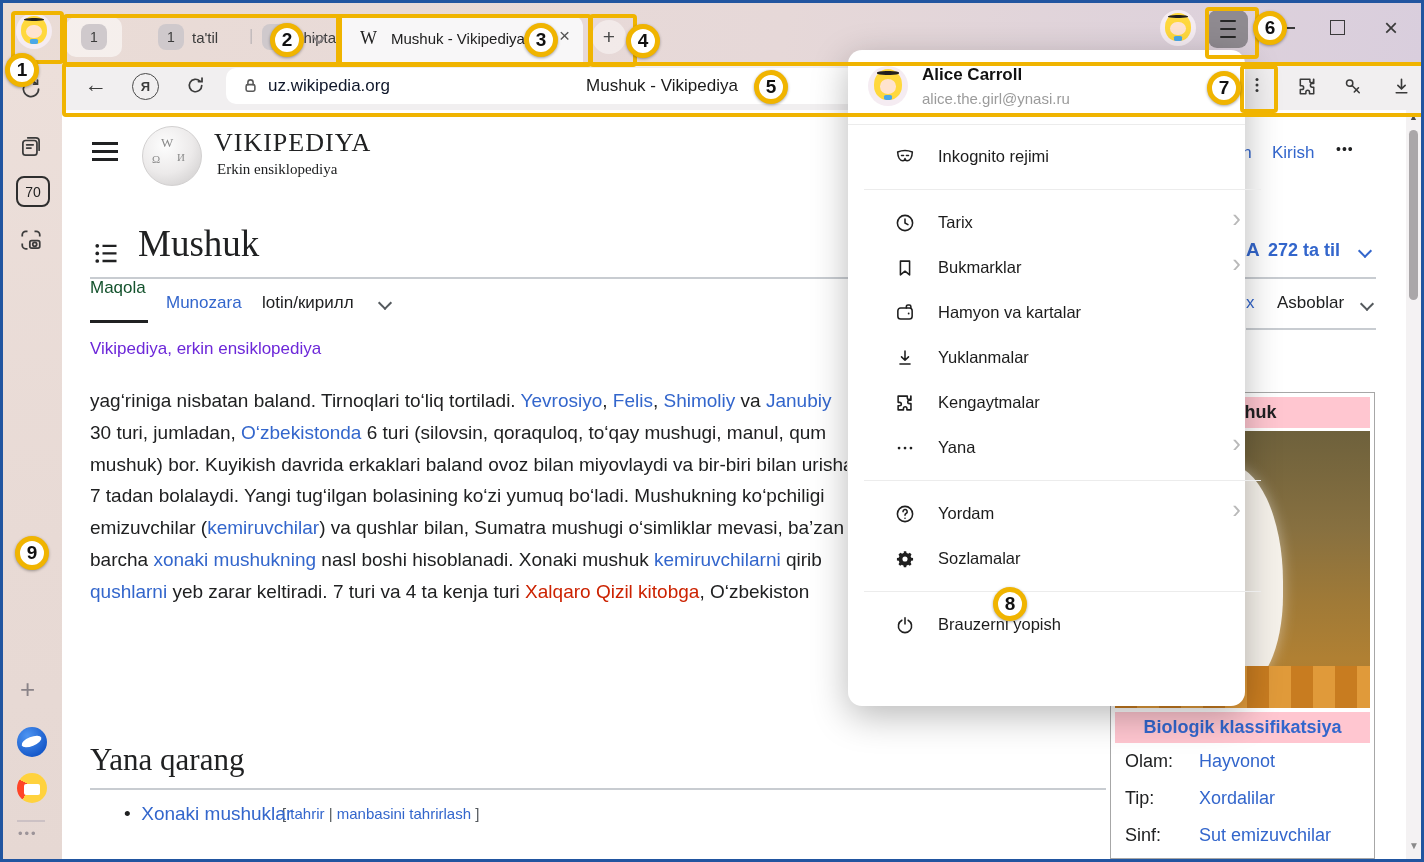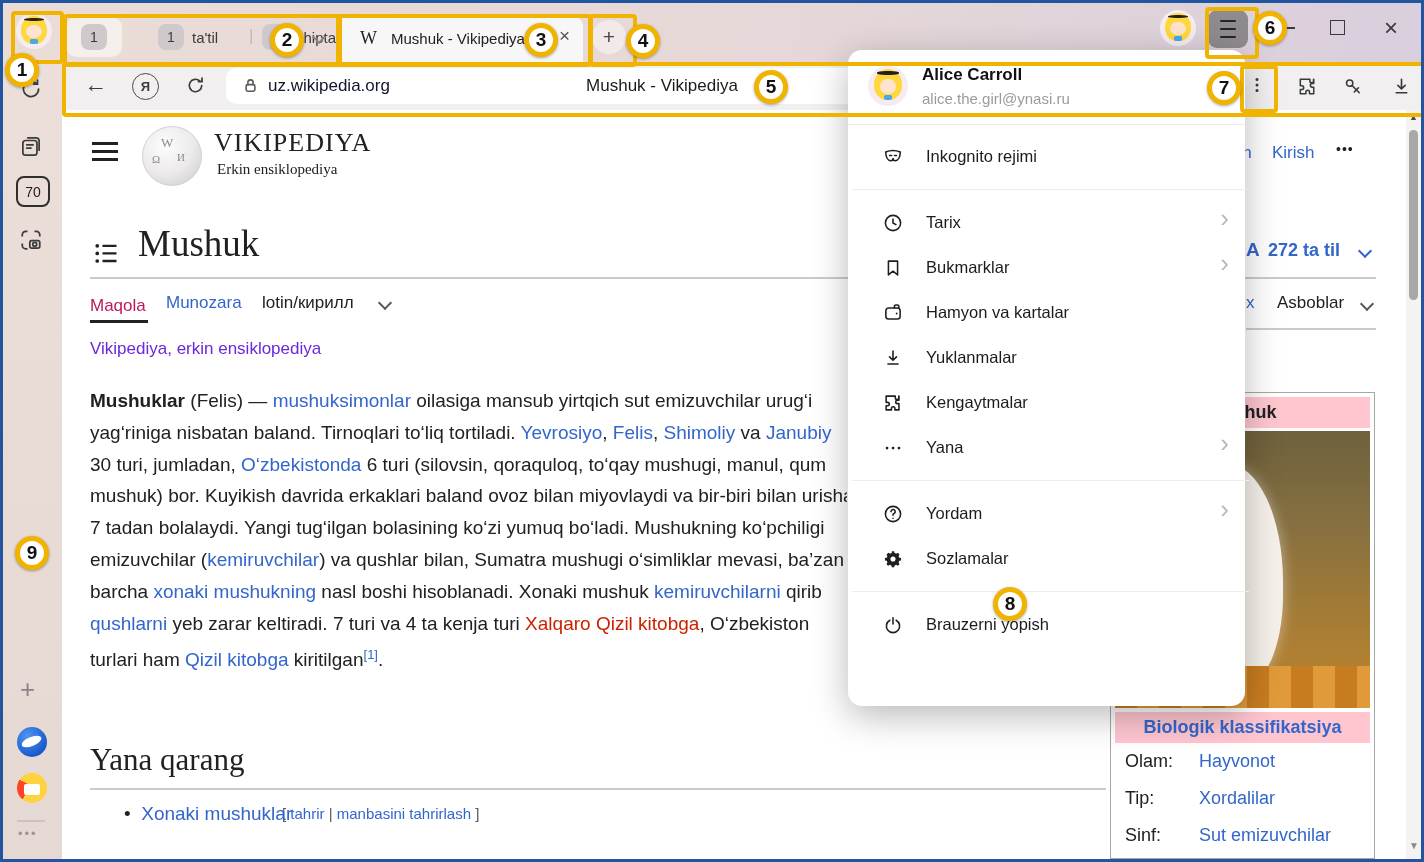--- a/index.html
+++ b/index.html
@@ -51,21 +51,21 @@
   .basket{position:absolute;left:0;bottom:0;width:100%;height:42px;
     background:repeating-linear-gradient(90deg,#c87c20 0 22px,#e09a3a 22px 44px);}
   .tax-row{display:flex;height:37px;align-items:center;font-size:18px;}
   .tax-row .lb{width:74px;margin-left:10px;color:#202122;}
   
   .dropdown{position:absolute;left:848px;top:50px;width:397px;height:656px;background:#fff;
     border-radius:14px;box-shadow:0 10px 36px rgba(0,0,0,.28);z-index:30;}
   .prof-name{position:absolute;left:74px;top:15px;font-size:17px;font-weight:bold;color:#111;}
   .prof-mail{position:absolute;left:74px;top:40px;font-size:15px;color:#9b9b9b;}
   .prof-div{position:absolute;left:0;top:74px;width:100%;height:1px;background:#ececec;}
-  .menu{position:absolute;left:4px;top:84px;width:100%;text-align:center;}
+  .menu{position:absolute;left:16px;top:84px;width:100%;text-align:center;}
   .mi{height:45px;display:flex;align-items:center;position:relative;}
   .mi-ic{width:22px;height:22px;margin-left:30px;display:inline-flex;}
   .mi-lb{margin-left:22px;font-size:16.5px;color:#1c1c1c;}
   .mi-ch{position:absolute;right:20px;font-size:26px;color:#b9b9b9;line-height:20px;top:8px;}
   .mi-div{height:1px;background:#ececec;margin:10px 0;}
   
   .sb-track{position:absolute;left:1406px;top:110px;width:15px;height:749px;background:#f4f2f3;}
   .sb-thumb{position:absolute;left:1409px;top:130px;width:9px;height:170px;background:#aaa7a9;border-radius:5px;}
   
   .hl{position:absolute;border:4px solid #f0b400;border-radius:4px;z-index:50;pointer-events:none;}
@@ -227,43 +227,41 @@
         </g>
       </svg></span>
   <h1 class="abs serif" style="left:138px;top:222px;margin:0;font-size:37px;font-weight:normal;color:#202122;">Mushuk</h1>
 
   <span class="abs wlink" style="left:1246px;top:239px;font-size:19px;font-weight:bold;">A</span>
   <span class="abs wlink" style="left:1268px;top:240px;font-size:18px;font-weight:bold;">272 ta til</span>
   <span class="abs chev wlink" style="left:1360px;top:246px;"></span>
 
   <div class="hr" style="left:90px;top:277px;width:1286px;"></div>
 
-  <span class="abs" style="left:90px;top:296px;font-size:17px;color:#be185d;">Maqola</span>
+  <span class="abs" style="left:90px;top:278px;font-size:17px;color:#14532d;">Maqola</span>
   <div class="abs" style="left:90px;top:320px;width:58px;height:3px;background:#202122;"></div>
   <span class="abs wlink" style="left:166px;top:293px;font-size:17px;">Munozara</span>
   <span class="abs" style="left:262px;top:293px;font-size:17px;color:#202122;">lotin/кирилл</span>
   <span class="abs chev" style="left:380px;top:298px;color:#54595d;"></span>
 
   <span class="abs wlink" style="left:1246px;top:293px;font-size:17px;">x</span>
   <span class="abs" style="left:1277px;top:293px;font-size:17px;color:#202122;">Asboblar</span>
   <span class="abs chev" style="left:1362px;top:299px;color:#54595d;"></span>
   <div class="hr" style="left:1246px;top:328px;width:130px;"></div>
 
   <div class="abs" style="left:90px;top:339px;font-size:17px;color:#6d28d9;">Vikipediya, erkin ensiklopediya</div>
 
   <div class="article" id="article-lines">
-      <div class="ln"><span class="seg-b">Mushuklar</span><span> (Felis) — </span><span class="seg-a">mushuksimonlar</span><span> oilasiga mansub yirtqich sut emizuvchilar urug‘i</span></div>
       <div class="ln"><span>yag‘riniga nisbatan baland. Tirnoqlari to‘liq tortiladi. </span><span class="seg-a">Yevrosiyo</span><span>, </span><span class="seg-a">Felis</span><span>, </span><span class="seg-a">Shimoliy</span><span> va </span><span class="seg-a">Janubiy</span></div>
       <div class="ln"><span>30 turi, jumladan, </span><span class="seg-a">O‘zbekistonda</span><span> 6 turi (silovsin, qoraquloq, to‘qay mushugi, manul, qum</span></div>
       <div class="ln"><span>mushuk) bor. Kuyikish davrida erkaklari baland ovoz bilan miyovlaydi va bir-biri bilan urishadi</span></div>
       <div class="ln"><span>7 tadan bolalaydi. Yangi tug‘ilgan bolasining ko‘zi yumuq bo‘ladi. Mushukning ko‘pchiligi</span></div>
       <div class="ln"><span>emizuvchilar (</span><span class="seg-a">kemiruvchilar</span><span>) va qushlar bilan, Sumatra mushugi o‘simliklar mevasi, ba’zan</span></div>
       <div class="ln"><span>barcha </span><span class="seg-a">xonaki mushukning</span><span> nasl boshi hisoblanadi. Xonaki mushuk </span><span class="seg-a">kemiruvchilarni</span><span> qirib</span></div>
       <div class="ln"><span class="seg-a">qushlarni</span><span> yeb zarar keltiradi. 7 turi va 4 ta kenja turi </span><span class="seg-r">Xalqaro Qizil kitobga</span><span>, O‘zbekiston</span></div>
-      <div class="ln"><span>turlari ham </span><span class="seg-a">Qizil kitobga</span><span> kiritilgan</span><span class="seg-sup">[1]</span><span>.</span></div>
     </div>
 
   <div class="abs serif" style="left:90px;top:742px;font-size:31px;color:#202122;">Yana qarang</div>
   <div class="abs" style="left:282px;top:757px;font-size:15px;color:#54595d;margin-top:48px;">
     <span>[</span>
     <span class="wlink">tahrir</span>
     <span>|</span>
     <span class="wlink">manbasini tahrirlash</span>
     <span>]</span>
   </div>

